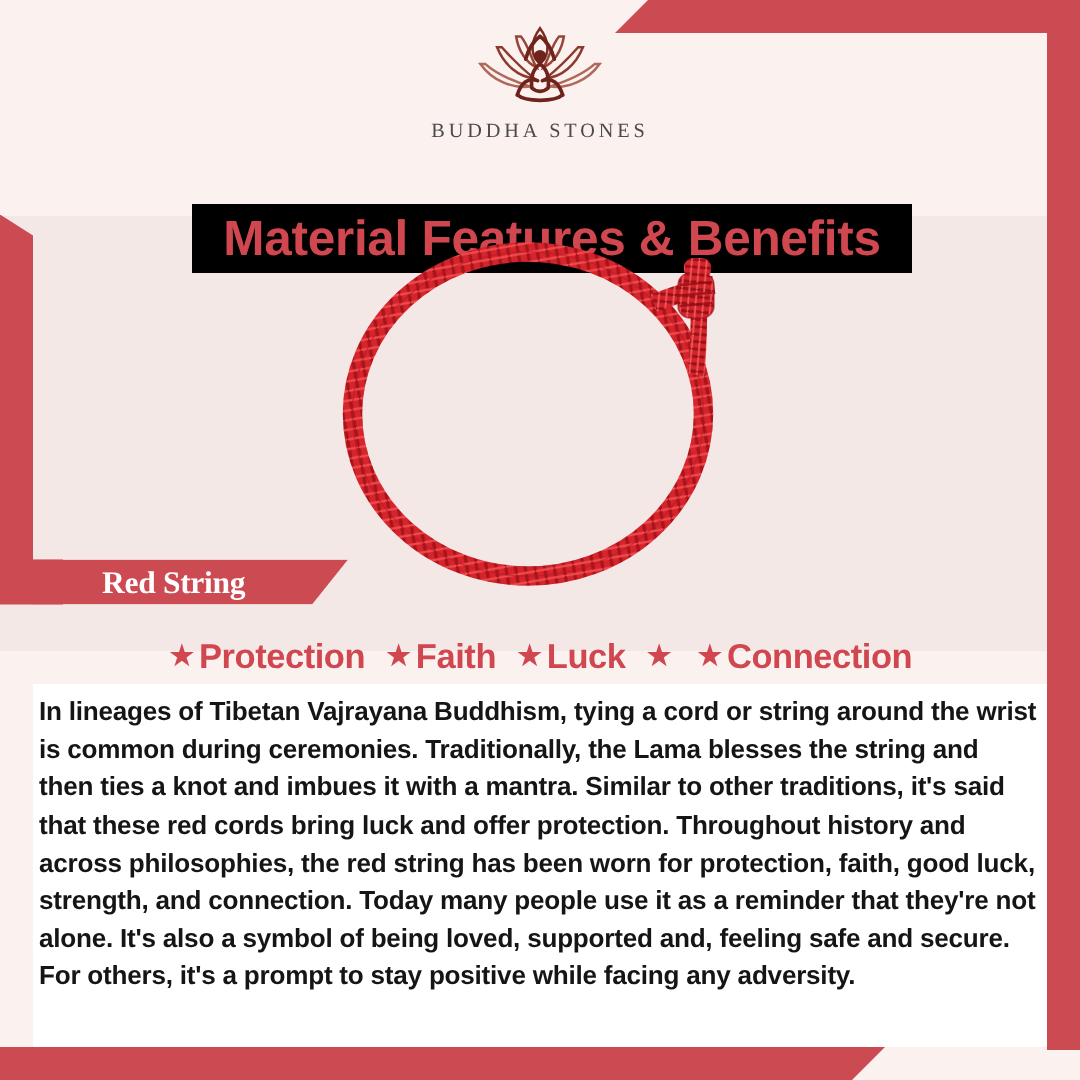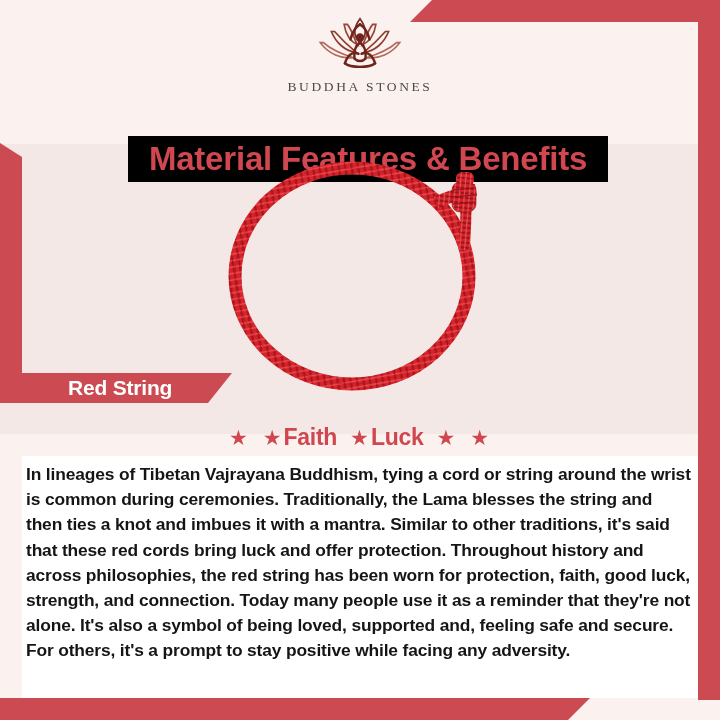--- a/index.html
+++ b/index.html
@@ -72,21 +72,21 @@
   }
 
   
   .bracelet { position: absolute; top: 150px; left: 200px; width: 330px; height: 245px; }
 
   
   .ribbon {
     position: absolute; left: 22px; top: 373px; width: 210px; height: 30px;
     background: #cc4a52;
     clip-path: polygon(0 0, 100% 0, calc(100% - 24px) 100%, 0 100%);
-    display: flex; align-items: center;
+    display: flex; align-items: center; font-family: Liberation Serif, serif;
   }
   .ribbon-text {
     margin-left: 46px;
     color: #ffffff; font-size: 21px; font-weight: bold; letter-spacing: -0.2px;
   }
 
   
   .benefits {
     position: absolute; left: 22px; top: 418px; width: 676px; height: 38px;
     display: flex; align-items: center; justify-content: center;
@@ -197,34 +197,36 @@
     </svg>
   </span>
 
   <div class="ribbon">
     <span class="ribbon-text">Red String</span>
   </div>
 
   <div class="benefits">
     <span class="benefit">
       <span class="star">★</span>
+      <span class="blabel">Protection</span>
     </span>
     <span class="benefit sp">
       <span class="star">★</span>
       <span class="blabel">Faith</span>
     </span>
     <span class="benefit sp">
       <span class="star">★</span>
       <span class="blabel">Luck</span>
     </span>
     <span class="benefit sp">
       <span class="star">★</span>
     </span>
     <span class="benefit sp">
       <span class="star">★</span>
+      <span class="blabel">Connection</span>
     </span>
   </div>
 
   <div class="body-panel">
     <p class="body-text">In lineages of Tibetan Vajrayana Buddhism, tying a cord or string around the wrist is common during ceremonies. Traditionally, the Lama blesses the string and then ties a knot and imbues it with a mantra. Similar to other traditions, it's said that these red cords bring luck and offer protection. Throughout history and across philosophies, the red string has been worn for protection, faith, good luck, strength, and connection. Today many people use it as a reminder that they're not alone. It's also a symbol of being loved, supported and, feeling safe and secure. For others, it's a prompt to stay positive while facing any adversity.</p>
   </div>
 
 </div>
 
 </body></html>

